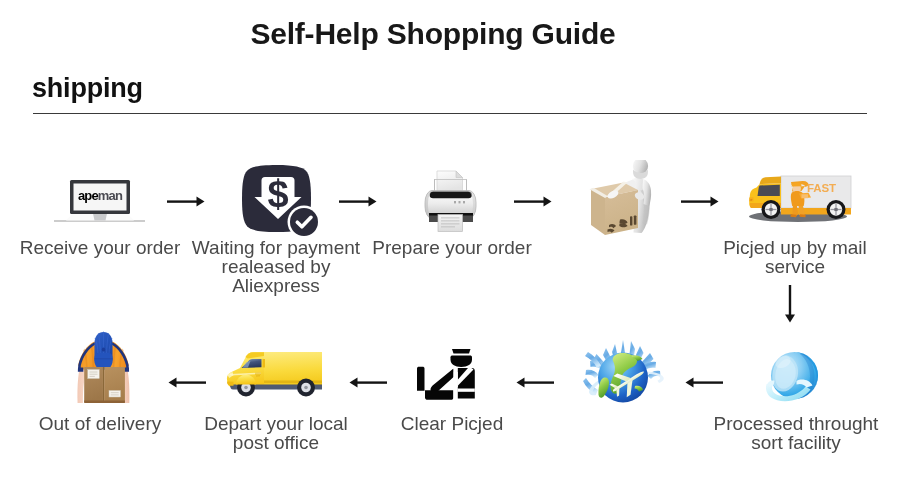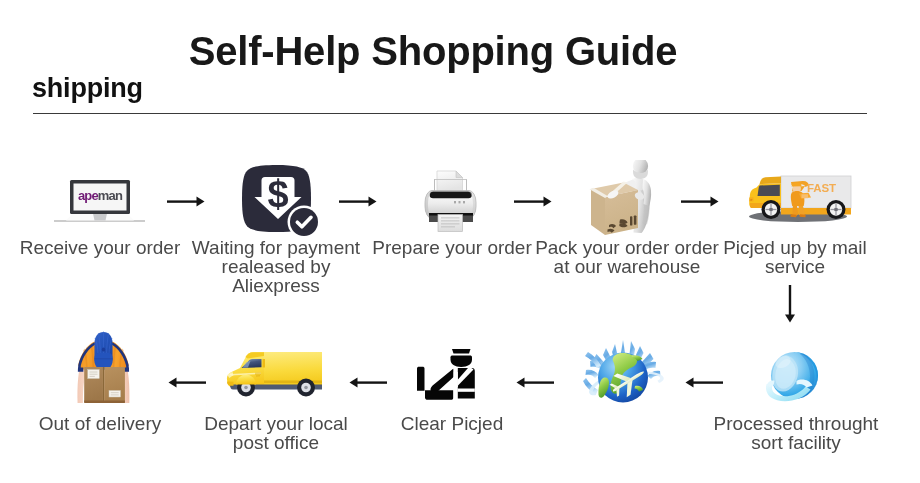--- a/index.html
+++ b/index.html
@@ -1,34 +1,34 @@
 <!DOCTYPE html>
 <html><head>
 <meta charset="utf-8">
 <title>Self-Help Shopping Guide</title>
 <style>
   html,body{margin:0;padding:0;}
   body{width:920px;height:483px;background:#ffffff;overflow:hidden;
        font-family:"Liberation Sans",sans-serif;-webkit-font-smoothing:antialiased;}
   .page{position:relative;width:920px;height:483px;}
-  .title{position:absolute;left:0;top:29px;width:866px;text-align:center;
-         font-size:40px;font-weight:bold;color:#181818;letter-spacing:-0.2px;
+  .title{position:absolute;left:0;top:17px;width:866px;text-align:center;
+         font-size:30px;font-weight:bold;color:#181818;letter-spacing:-0.2px;
          font-family:"Liberation Sans",sans-serif;}
   .section-label{position:absolute;left:32px;top:73px;font-size:27px;font-weight:bold;
                  color:#111;font-family:"Liberation Sans",sans-serif;letter-spacing:-0.2px;}
   .rule{position:absolute;left:33px;top:113px;width:834px;height:1px;background:#3a3a3a;}
   .step{position:absolute;text-align:center;}
   .step .icon{position:relative;margin:0 auto;}
   .step .lbl{position:absolute;left:0;width:100%;font-size:19px;color:#4a4a4a;line-height:19px;
              font-family:"Liberation Sans",sans-serif;white-space:pre-line;}
   .arrow{position:absolute;}
   .apeman{position:absolute;left:0;top:28px;width:200px;text-align:center;
           font-size:13px;font-weight:bold;letter-spacing:-0.85px;
           font-family:"Liberation Sans",sans-serif;}
-  .apeman .ape{color:#701a75;}
+  .apeman .ape{color:#000000;}
   .apeman .man{color:#4a4a52;}
 </style>
 </head>
 <body>
 
 <div class="page">
   <div class="title">Self-Help Shopping Guide</div>
   <div class="section-label">shipping</div>
   <div class="rule"></div>
 
@@ -167,22 +167,20 @@
         <g fill="#5a4831">
           <path d="M82 65 C84.6 63.3 87.6 63.9 89.1 66 L86.3 68.2 C85.3 66.6 83.5 66.3 82 67.3 Z"></path>
           <path d="M80.5 69.6 C83.1 68 86 68.7 87.5 70.6 L84.7 72.7 C83.7 71.3 82 71.1 80.5 72 Z"></path>
           <path d="M93 59.5 C96.5 58.4 99.6 59.9 100.6 62.4 C98.1 64.5 94.5 64.4 92.4 62.5 Z"></path>
           <path d="M92.5 63.6 C96 62.8 99.4 64 100.6 66 C98.1 67.9 94.5 67.7 92.3 65.9 Z"></path>
           <rect x="103" y="56.2" width="2.4" height="9.4" rx="0.9"></rect>
           <rect x="106.8" y="55.4" width="2.6" height="9.4" rx="0.9"></rect>
         </g>
       </svg>
     </div>
-    <div class="lbl" style="top:78px">Pack your order order
-at our warehouse</div>
   </div>
 
   <div class="step" style="left:695px;top:160px;width:200px;">
     <div class="icon" style="width:200px;height:78px;">
       <svg width="200" height="78" viewBox="0 0 200 78">
 
         <ellipse cx="103" cy="56.5" rx="49" ry="5.5" fill="#6f7176"></ellipse>
 
         <rect x="86" y="16" width="70" height="32" fill="#e9e9ea" stroke="#cfcfd2" stroke-width="0.8"></rect>
 

